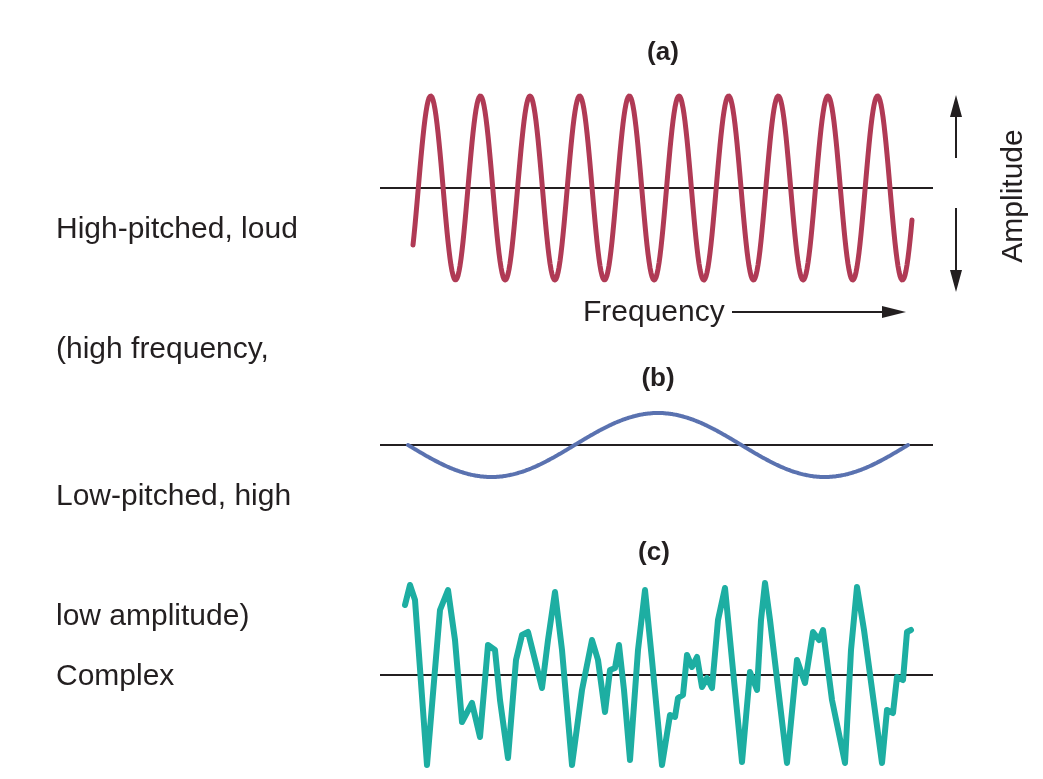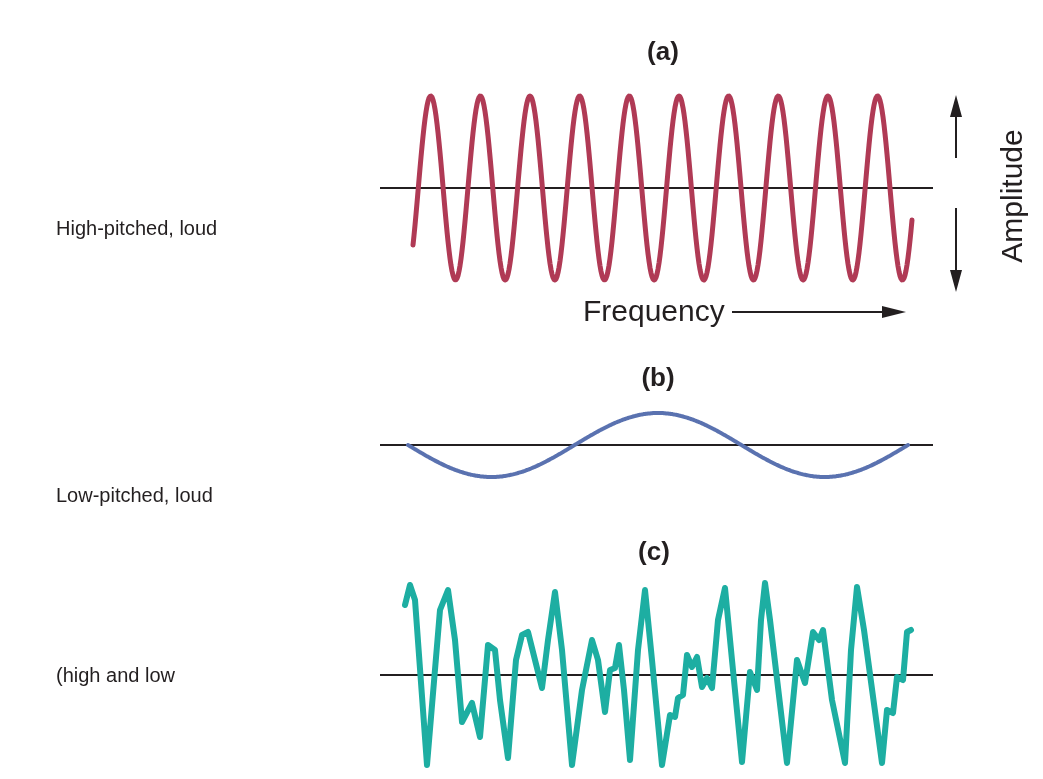--- a/index.html
+++ b/index.html
@@ -1,36 +1,39 @@
 <!DOCTYPE html>
 <html><head>
 <meta charset="utf-8">
 <style>
   html,body{margin:0;padding:0;background:#ffffff;}
   body{width:1043px;height:779px;position:relative;overflow:hidden;font-family:"Liberation Sans","DejaVu Sans",sans-serif;color:#231f20;}
-  .desc{position:absolute;left:56px;font-size:20px;line-height:40px;white-space:pre;}
+  .desc{position:absolute;left:56px;font-size:30px;line-height:40px;white-space:pre;}
   .panel-label{position:absolute;font-size:26px;font-weight:bold;transform:translateX(-50%);}
   svg{position:absolute;left:0;top:0;}
   .freq-label{position:absolute;left:583px;top:294px;font-size:30px;text-align:center;}
   .amp-label{position:absolute;left:1012px;top:196px;font-size:30px;transform:translate(-50%,-50%) rotate(-90deg);white-space:nowrap;}
 </style>
 </head>
 <body>
 
 <div class="panel-label" style="left:663px;top:36px;">(a)</div>
 <div class="panel-label" style="left:658px;top:362px;">(b)</div>
 <div class="panel-label" style="left:654px;top:536px;">(c)</div>
 
 <div class="desc" style="top:128px;">
   <div>High-pitched, loud</div>
+  <div>(high frequency,</div>
 </div>
 <div class="desc" style="top:395px;">
-  <div>Low-pitched, loud</div>
+  <div>Low-pitched, high</div>
+  <div>low amplitude)</div>
 </div>
 <div class="desc" style="top:575px;">
+  <div>Complex</div>
   <div>(high and low</div>
   
   
   
 </div>
 
 <svg width="1043" height="779">
 
   <line x1="380" y1="188" x2="933" y2="188" stroke="#231f20" stroke-width="2"></line>
   <line x1="380" y1="445" x2="933" y2="445" stroke="#231f20" stroke-width="2"></line>

